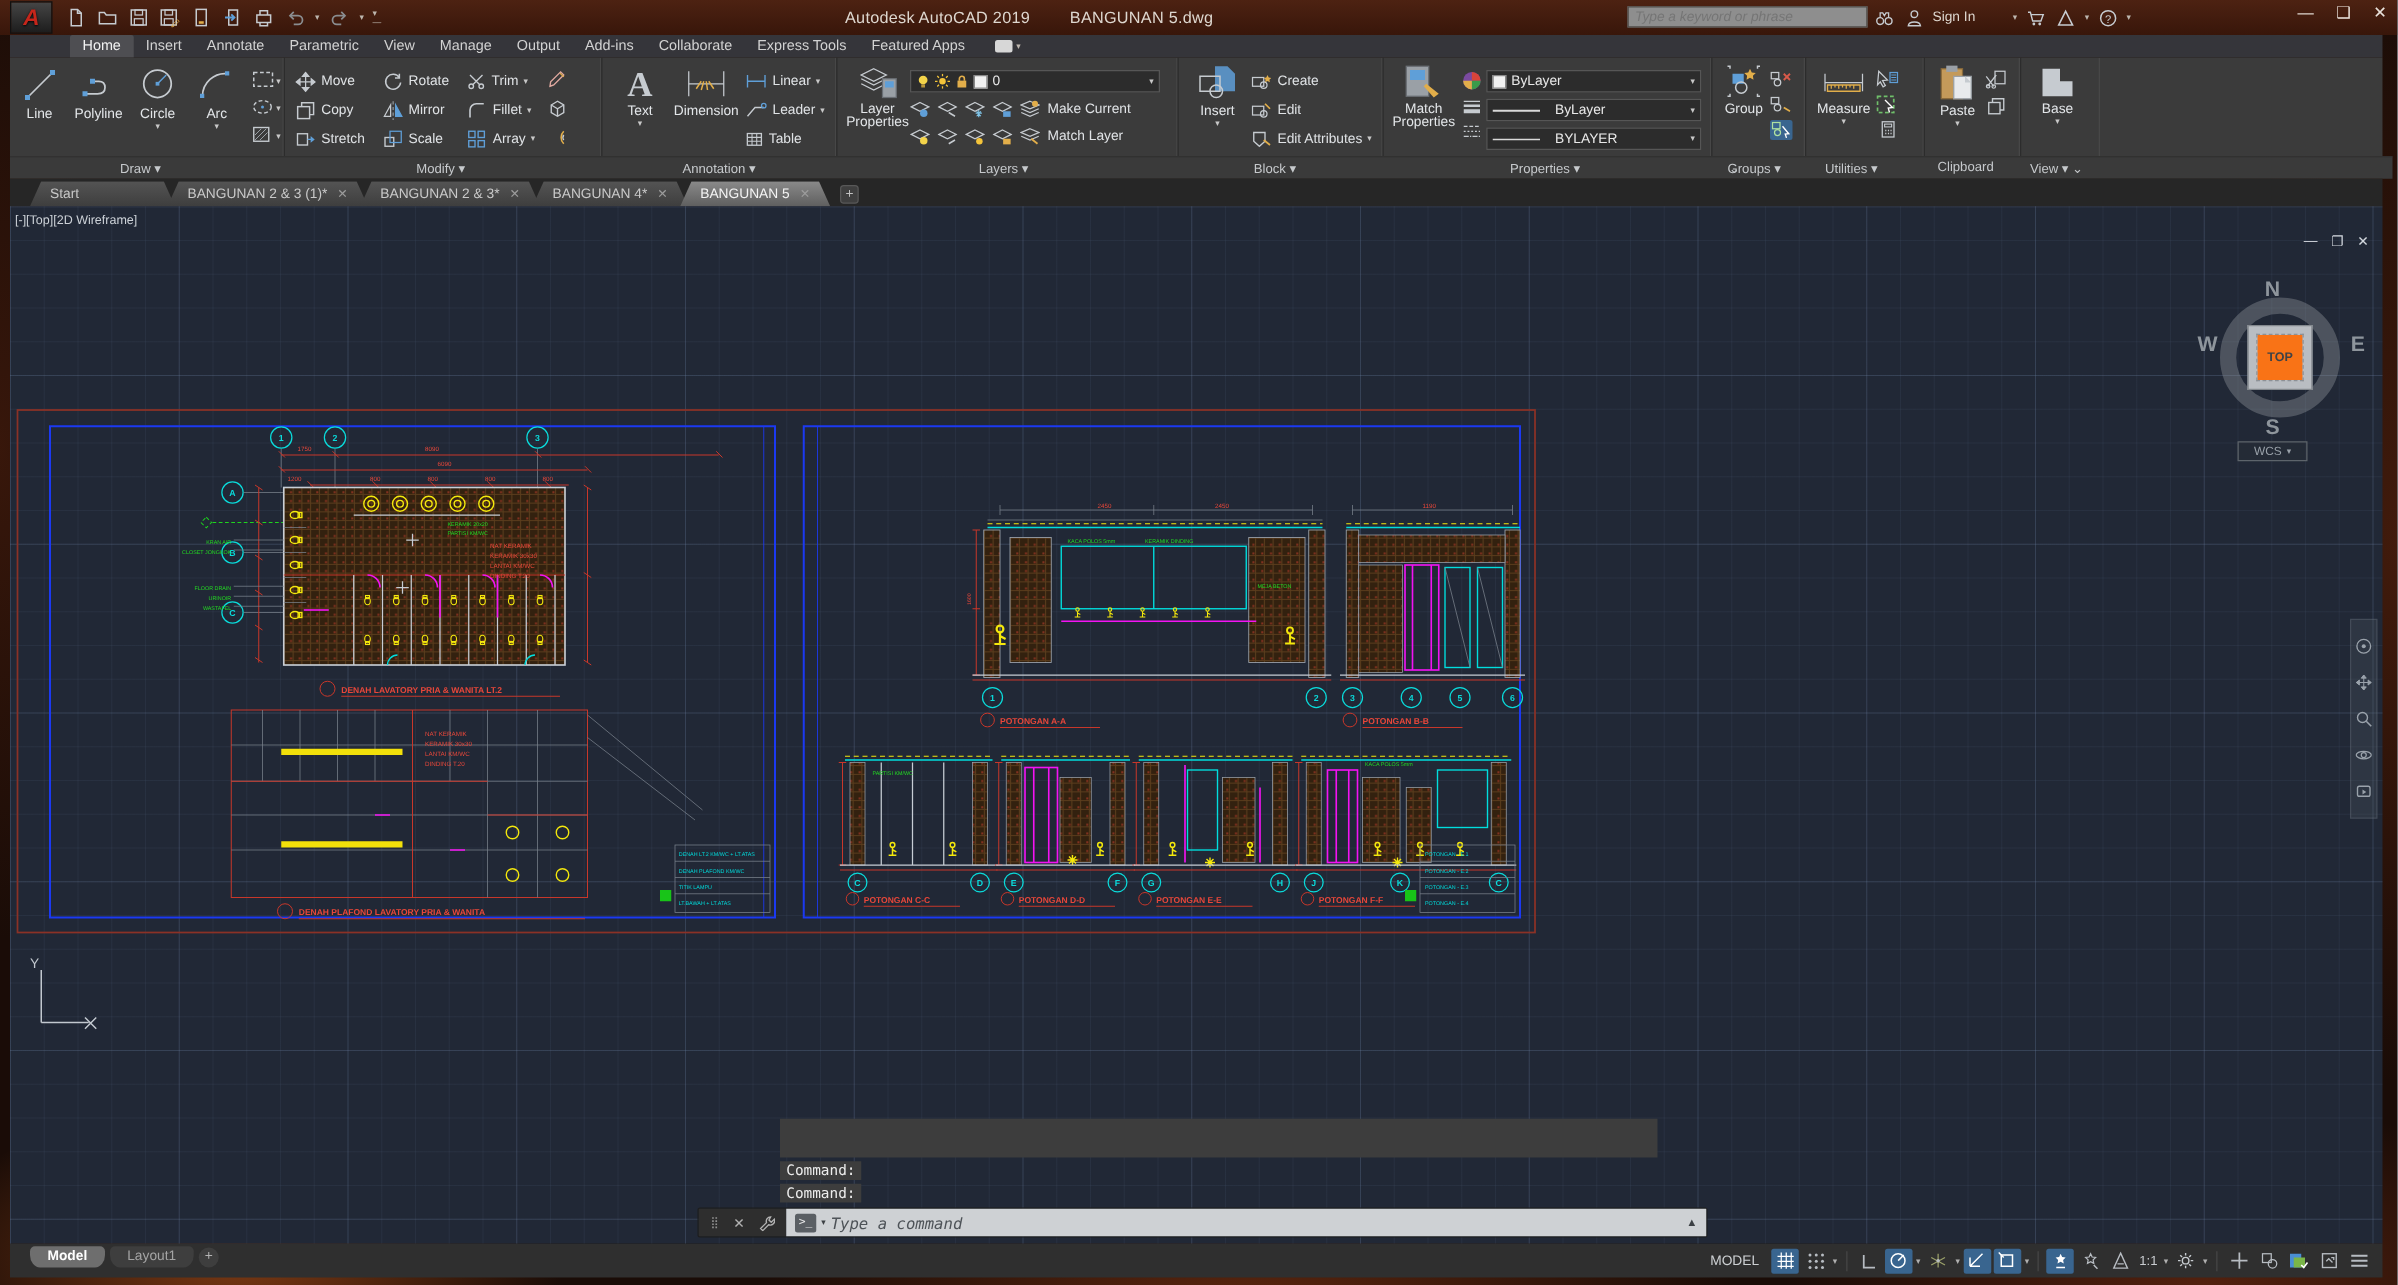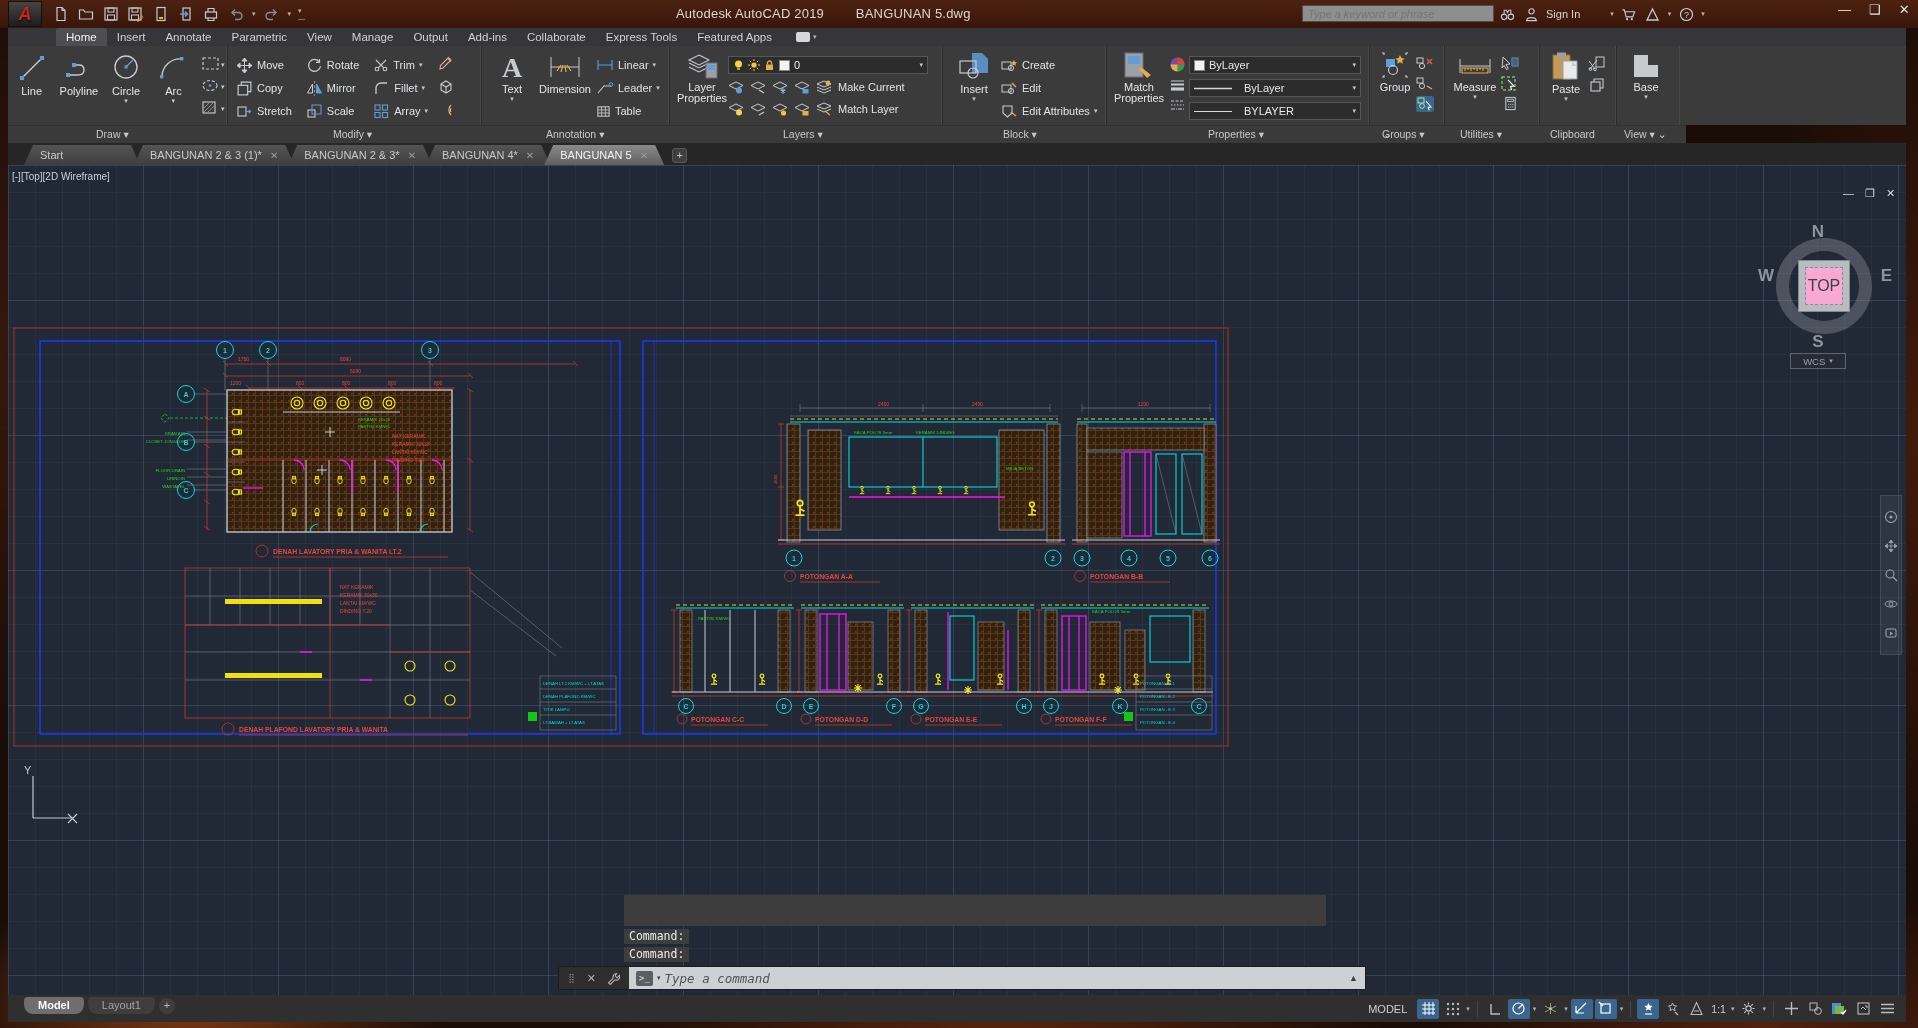--- a/index.html
+++ b/index.html
@@ -32,21 +32,21 @@
 .winbtns{position:absolute;left:1838px;top:2px;display:flex;gap:18px;color:#e8e1da;font-size:13px}
 .winbtns span{cursor:default}
 
 .rtabrow{position:absolute;left:8px;top:28px;width:1898px;height:18px;background:#35353a;display:flex;align-items:center}
 .rtab{padding:2px 10px 2px 10px;font-size:11.5px;color:#d2d2d2;height:18px;line-height:15px}
 .rtab.active{background:#4e4e52;color:#f2f2f2;border-radius:2px 2px 0 0}
 .rtab-toggle{margin-left:14px;display:flex;align-items:center;gap:3px;height:16px}
 .rtab-toggle .box{width:14px;height:10px;background:#d7d7d7;border-radius:2px}
 
 .ribbon{position:absolute;left:8px;top:46px;width:1898px;height:79px;background:#3b3b3b}
-.plabels{position:absolute;left:8px;top:125px;width:1678px;height:18px;background:#3a3a3a;border-top:1px solid #323232}
+.plabels{position:absolute;left:8px;top:125px;width:1906px;height:18px;background:#3a3a3a;border-top:1px solid #323232}
 .plbl{position:absolute;top:2px;font-size:10.5px;color:#c6c9cc;white-space:nowrap}
 .panel{position:absolute;top:0;height:79px;border-right:1px solid #2c2c2c;box-shadow:inset -1px 0 0 #474747;display:flex}
 .bigbtn{display:flex;flex-direction:column;align-items:center;padding-top:5px;width:50px}
 .bigbtn .lbl{font-size:11px;color:#e3e6e9;margin-top:1px;line-height:11px;text-align:center}
 .rowcol{display:flex;flex-direction:column;justify-content:flex-start;padding-top:10px;gap:5px}
 .brow{display:flex;align-items:center;height:18px;gap:4px}
 .brow .lbl{font-size:11px;color:#e0e3e6;white-space:nowrap}
 .minicol{display:flex;flex-direction:column;align-items:center;padding-top:10px;gap:7px}
 .combo{height:18px;background:#2c2c2c;border:1px solid #565656;display:flex;align-items:center;gap:4px;padding:0 4px;color:#e9e9e9;font-size:11px}
 .combo .carr{margin-left:auto}
@@ -87,21 +87,21 @@
 text.rtv{fill:#e8473a;font-size:4.2px}
 text.rtt{fill:#e8473a;font-size:6.8px;font-weight:700}
 text.gt{fill:#23d823;font-size:4.3px}
 text.ct{fill:#00d9d9;font-size:4.3px}
 text.bn{fill:#0adbdb;font-size:7px;text-anchor:middle;font-weight:700}
 .bub{stroke:#0adbdb;stroke-width:1;fill:none}
 
 .vcube{position:absolute;left:1754px;top:59px;width:124px;height:124px}
 .vring{position:absolute;left:14px;top:14px;width:96px;height:96px;border:13px solid rgba(150,154,160,.38);border-radius:50%}
 .vface{position:absolute;left:36px;top:36px;width:52px;height:52px;background:#b9bdc2;border:1px solid #84898e;display:flex;align-items:center;justify-content:center}
-.vface .inner{width:36px;height:36px;background:#f9a8d4;outline:1px dashed #8d9196;display:flex;align-items:center;justify-content:center;font-size:16px;font-weight:normal;color:#3e4247}
+.vface .inner{width:36px;height:36px;background:#f97316;outline:1px dashed #8d9196;display:flex;align-items:center;justify-content:center;font-size:10px;font-weight:bold;color:#3e4247}
 .vdir{position:absolute;font-size:17px;font-weight:bold;color:#8e959c}
 .wcs{position:absolute;left:1782px;top:188px;width:56px;height:16px;border:1px solid #5d646b;background:rgba(40,46,54,.55);color:#99a1a9;font-size:9.5px;display:flex;align-items:center;justify-content:center;gap:4px}
 
 .navbar{position:absolute;left:1872px;top:330px;width:22px;height:160px;background:rgba(84,92,102,.28);border:1px solid rgba(130,140,150,.25);display:flex;flex-direction:column;align-items:center;justify-content:space-around;padding:6px 0}
 
 .cmdhist{position:absolute;left:616px;top:730px;width:702px;height:31px;background:#3d3d3d;color:#ececec;font-family:"DejaVu Sans Mono",monospace;font-size:11.5px;line-height:13.5px;padding:2px 6px}
 .cmdp{position:absolute;left:616px;background:#3d3d3d;color:#ececec;font-family:"DejaVu Sans Mono",monospace;font-size:11.5px;height:15px;line-height:15px;padding:0 5px}
 .cmdbar{position:absolute;left:550px;top:801px;width:808px;height:24px;display:flex;border:1px solid #1c1c1c;border-radius:2px}
 .cmdgrip{width:70px;background:#2e2e2e;display:flex;align-items:center;justify-content:space-around;color:#b2b2b2;padding:0 4px}
 .cmdfield{flex:1;background:#ced1d4;display:flex;align-items:center;gap:4px;padding:0 7px}

